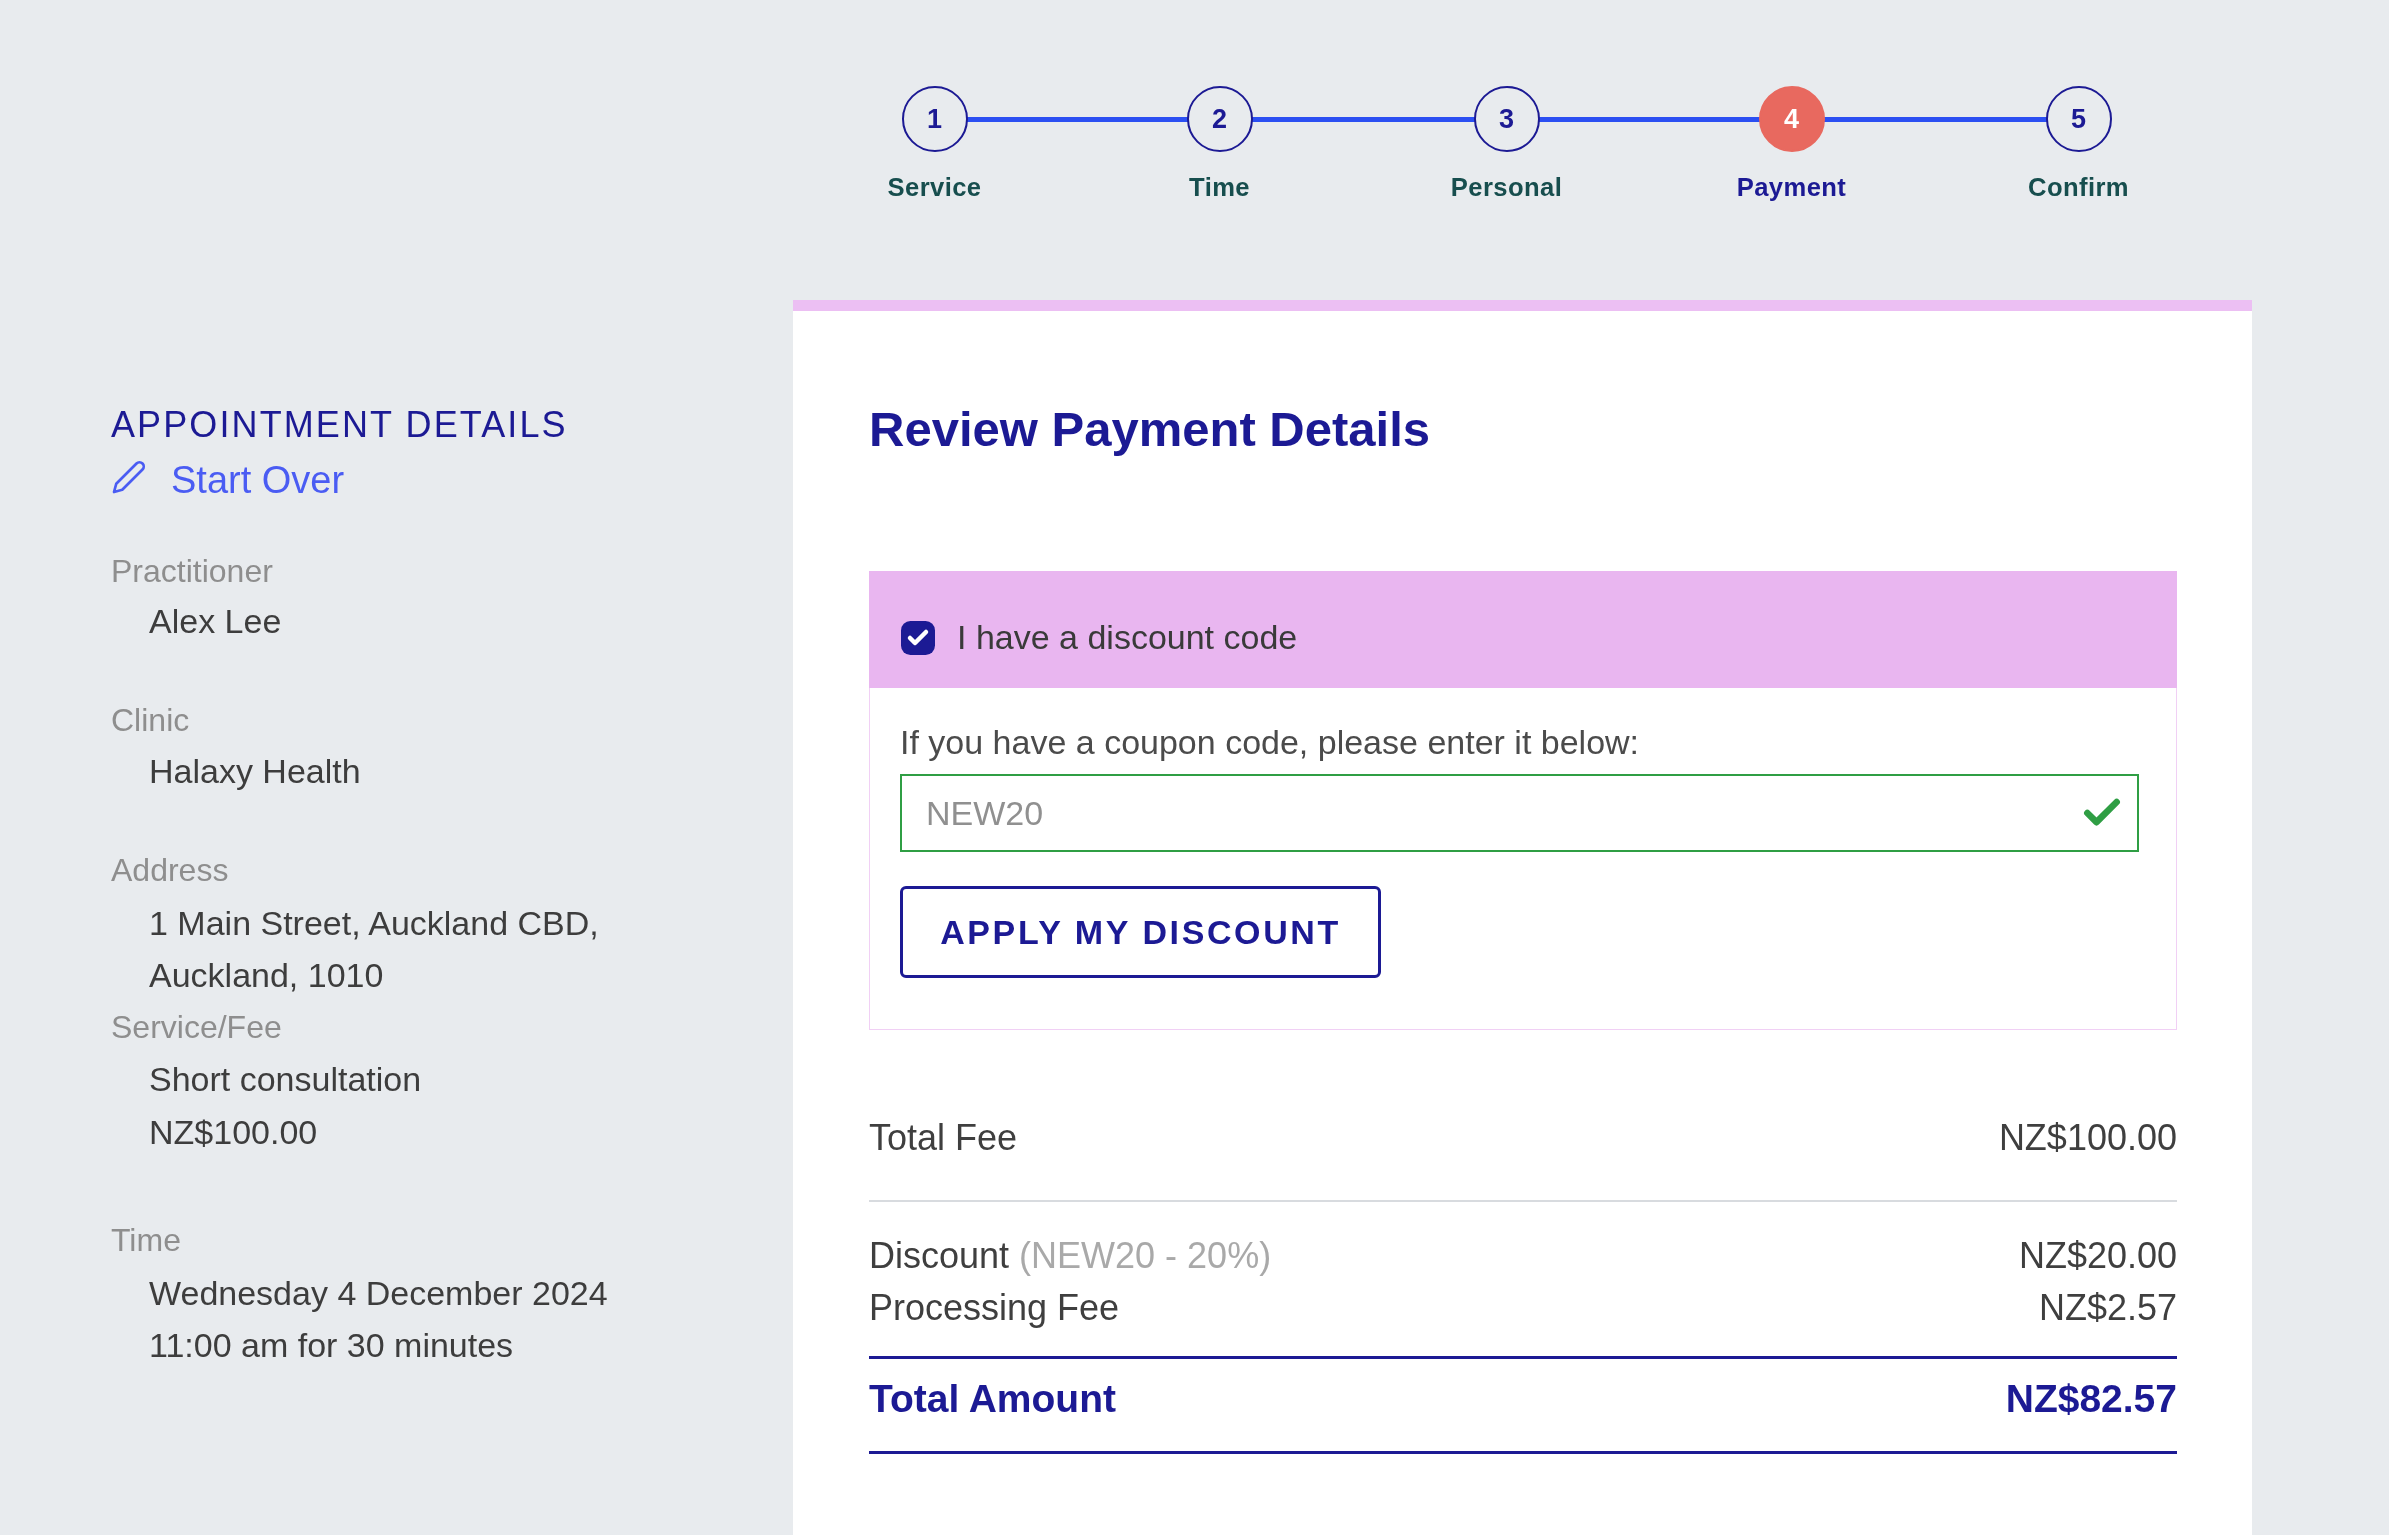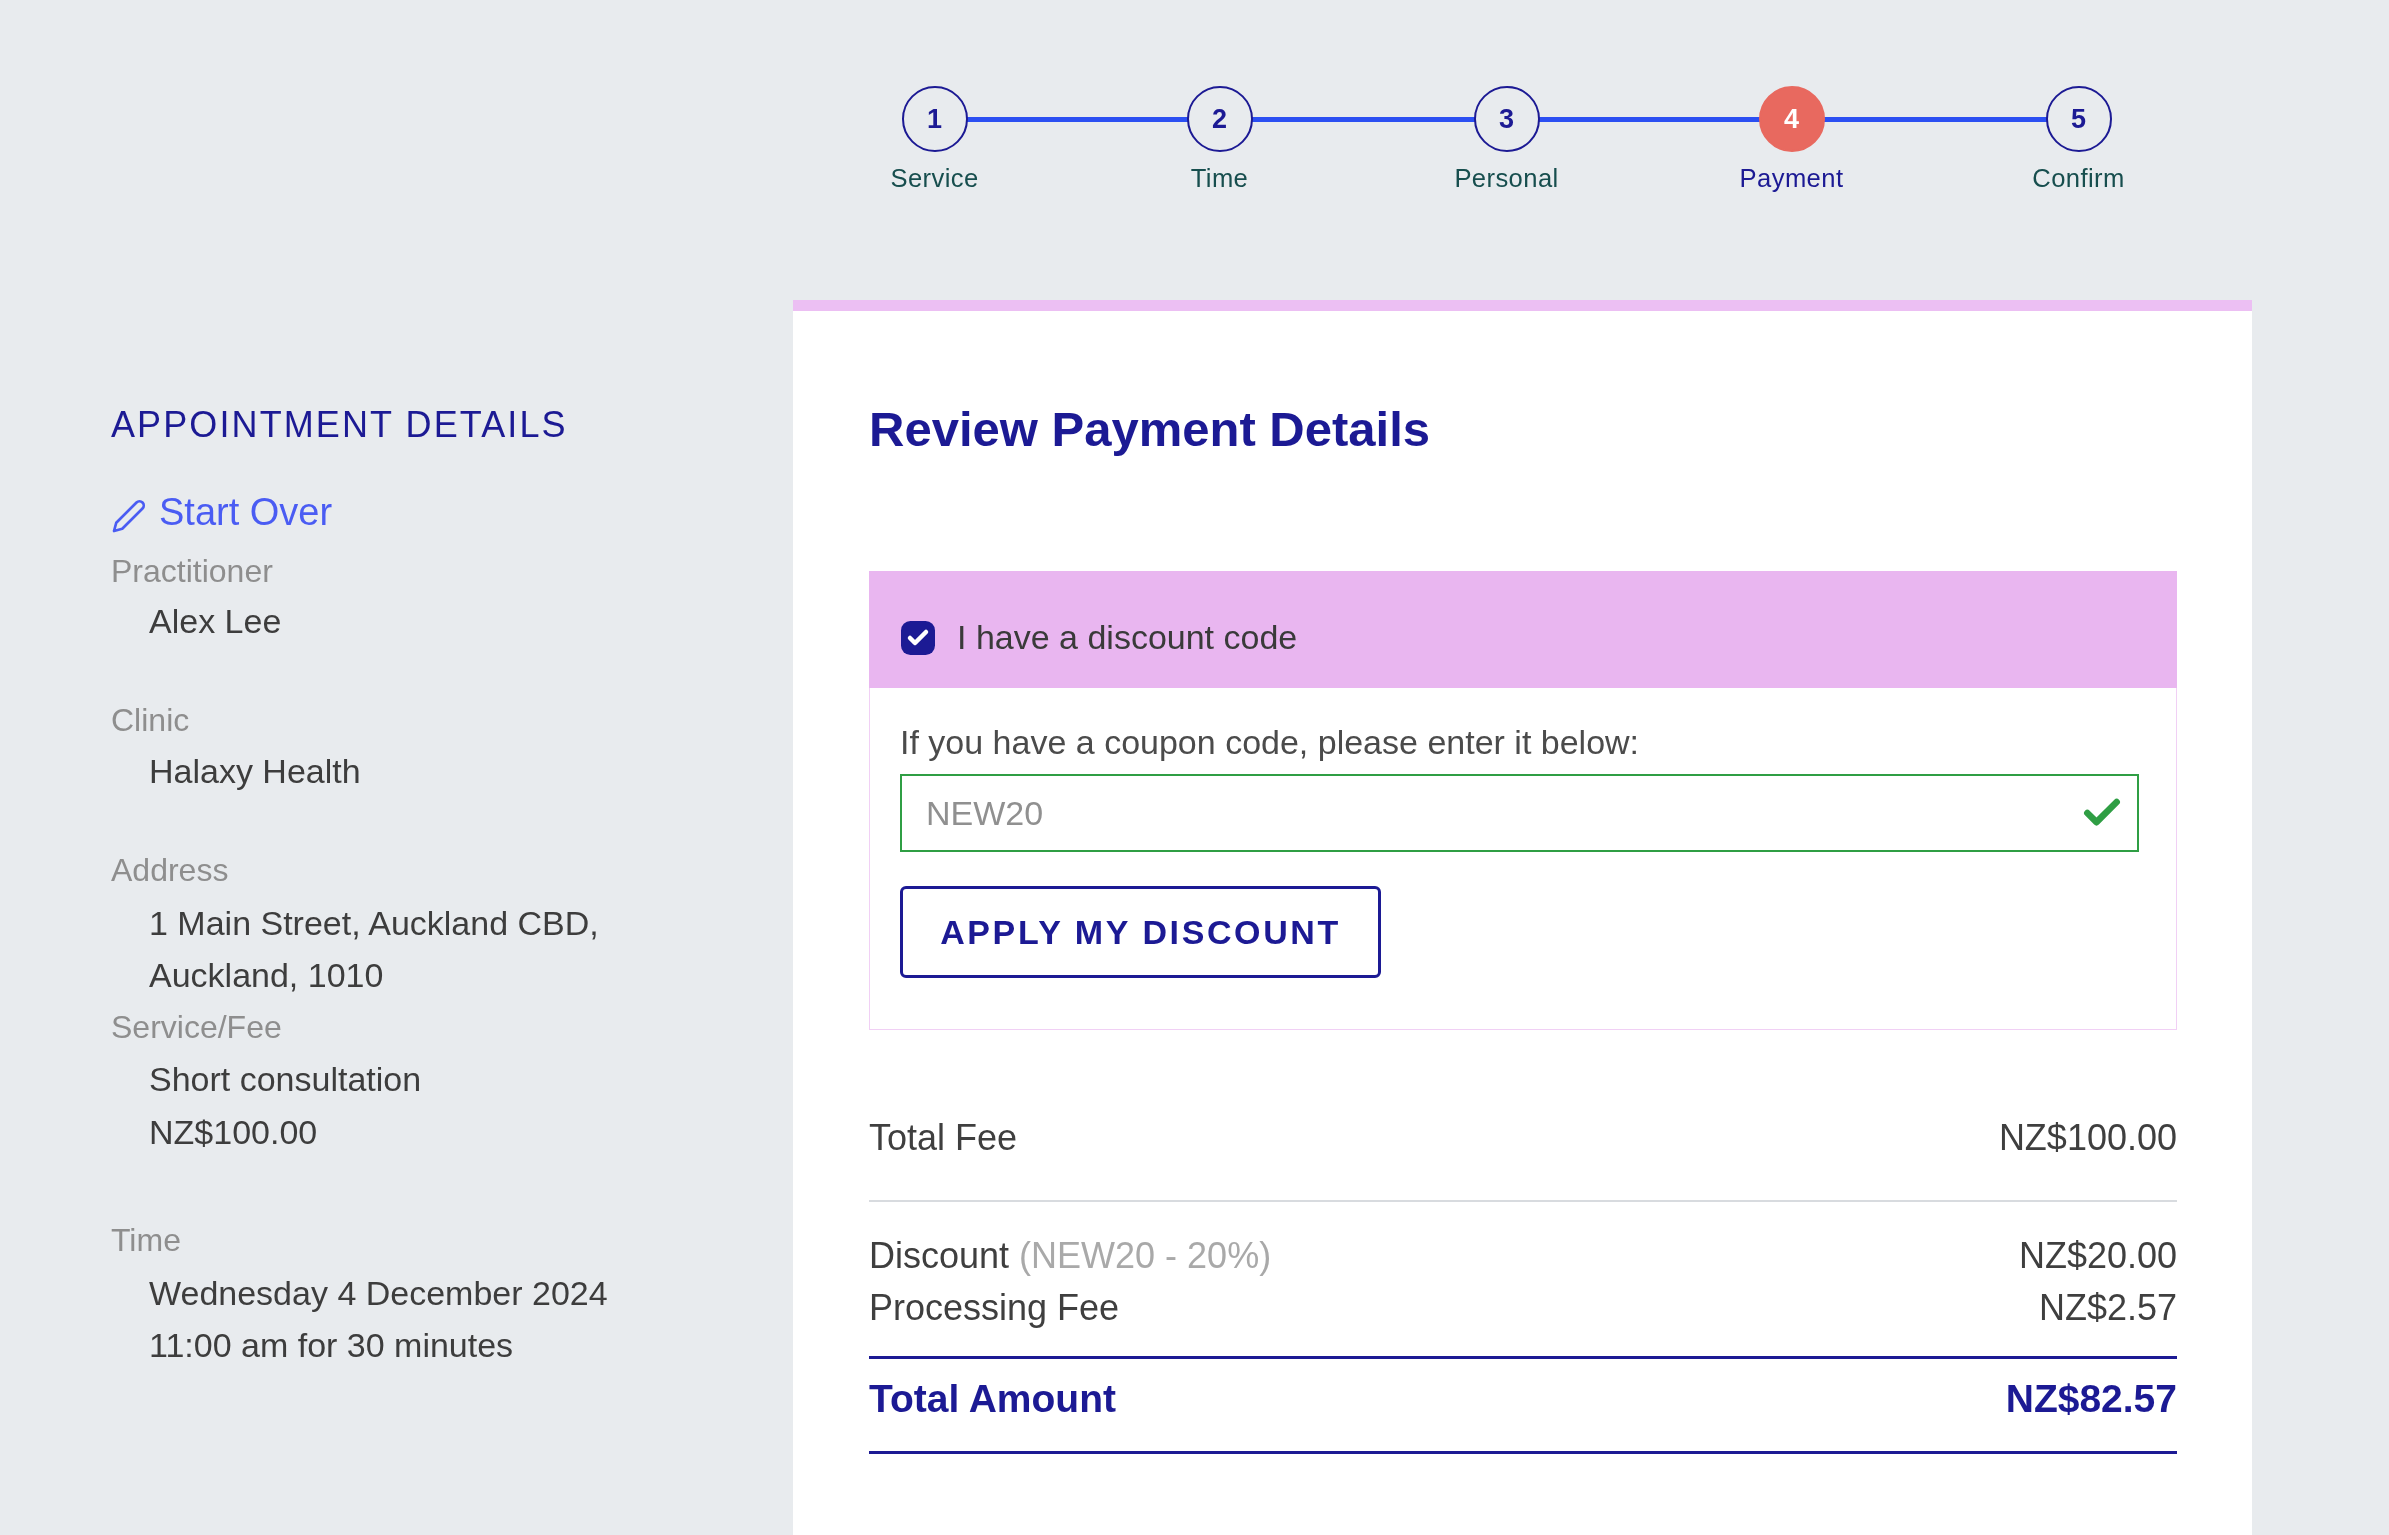--- a/index.html
+++ b/index.html
@@ -12,28 +12,28 @@
   html,body{width:2389px;height:1535px;overflow:hidden;}
   body{background:var(--page-bg);font-family:"Liberation Sans",sans-serif;position:relative;}
 
   
   .stepper-line{position:absolute;left:934px;top:117px;width:1144px;height:5.1px;background:var(--connector-blue);}
   .step{position:absolute;top:86px;width:153px;text-align:center;cursor:pointer;}
   .step-circle{width:66px;height:66px;border-radius:50%;border:2.6px solid var(--navy);
     background:var(--page-bg);margin:0 auto;display:flex;align-items:center;justify-content:center;
     font-size:27px;font-weight:700;color:var(--navy);position:relative;z-index:2;}
   .step.active .step-circle{background:var(--active-red);border-color:var(--active-red);color:#ffffff;}
-  .step-label{margin-top:12px;font-size:25.6px;font-weight:400;color:var(--step-teal);letter-spacing:0.4px;}
+  .step-label{margin-top:21px;font-size:25.6px;font-weight:700;color:var(--step-teal);letter-spacing:0.4px;}
   .step.active .step-label{color:var(--navy);}
 
   
   .sb{position:absolute;left:111px;width:597px;}
   .sb-title{font-size:36px;font-weight:400;color:var(--navy);letter-spacing:2.1px;}
-  .start-over{display:flex;align-items:flex-end;gap:12px;color:var(--link-blue);font-size:38px;
-    text-decoration:none;cursor:pointer;margin-top:32px;}
+  .start-over{display:flex;align-items:flex-start;gap:24px;color:var(--link-blue);font-size:38px;
+    text-decoration:none;cursor:pointer;}
   .sb-label{font-size:32px;color:var(--label-gray);}
   .sb-value{font-size:34px;color:var(--text-dark);margin-left:38px;}
 
   
   .panel{position:absolute;left:793px;top:300px;width:1459px;height:1235px;background:#ffffff;}
   .panel-strip{position:absolute;left:0;top:0;width:100%;height:11px;background:var(--strip-pink);}
   .main-title{position:absolute;left:76px;top:101px;font-size:49px;font-weight:800;color:var(--navy);}
 
   .discount-banner{position:absolute;left:76px;top:271px;width:1308px;height:133px;
     background:var(--banner-purple);display:flex;align-items:center;padding-left:32px;gap:22px;}

